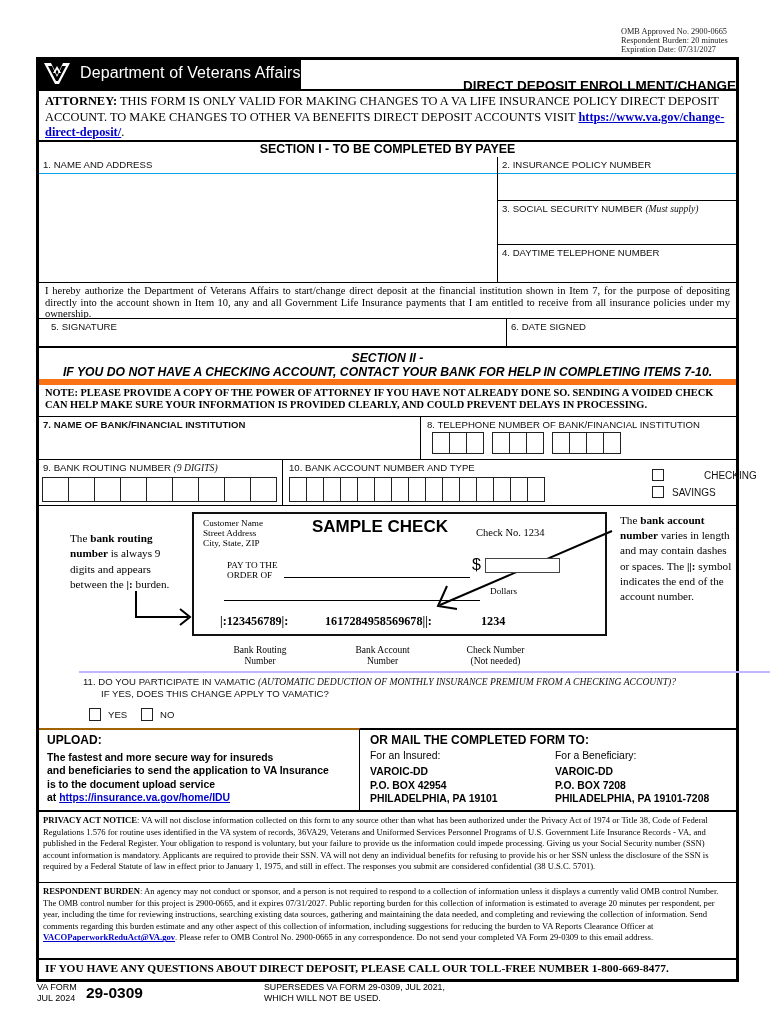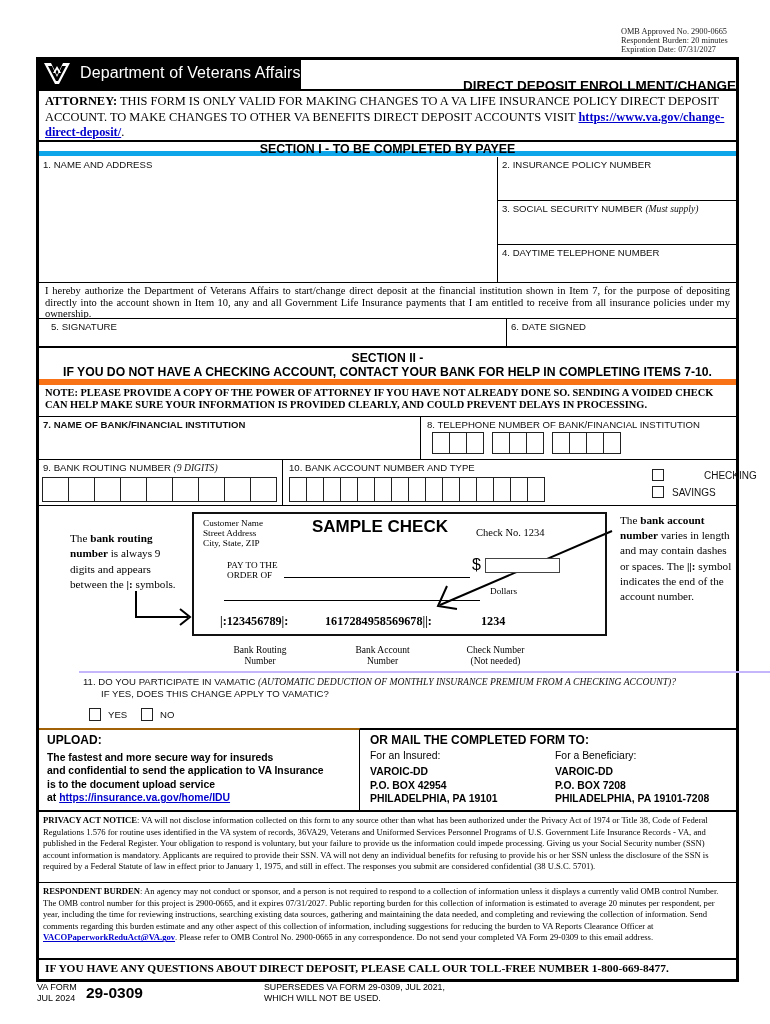--- a/index.html
+++ b/index.html
@@ -14,33 +14,33 @@
 
   .hdr-logo { left: 36px; top: 57px; width: 265px; height: 32px; background: #000; color: #fff; display: flex; align-items: center; padding-left: 6px; }
   .hdr-logo .seal { width: 30px; height: 26px; margin-right: 8px; }
   .hdr-logo .dept { font-size: 16px; font-weight: 400; letter-spacing: 0.1px; }
   .hdr-title { left: 301px; top: 60px; width: 435px; height: 28px; text-align: right; font-size: 13.5px; font-weight: bold; line-height: 28px; margin-top: 12px; }
 
   .important { left: 39px; top: 89px; width: 697px; height: 51px; border-top: 2px solid #000; padding: 3px 6px; font-size: 12.4px; line-height: 15.5px; }
   .important b { font-weight: bold; }
   a.link { color: #0000cc; text-decoration: underline; font-weight: bold; }
 
-  .sect-title { left: 39px; top: 140px; width: 697px; height: 16px; border-top: 2px solid #000; border-bottom: 5px solid #0ea5e9; text-align: center; font-weight: bold; font-size: 12.4px; line-height: 15px; }
+  .sect-title { left: 39px; top: 140px; width: 697px; height: 34px; border-top: 2px solid #000; border-bottom: 1px solid #0ea5e9; text-align: center; font-weight: bold; font-size: 12.4px; line-height: 15px; }
 
   .lbl { font-family: "Liberation Sans", sans-serif; font-size: 9.6px; color: #111; }
   .lbl i { font-family: "Liberation Serif", serif; font-style: italic; }
   .vline { position: absolute; background: #000; }
   .hline { position: absolute; background: #000; }
 
   .field { position: absolute; }
   .field .lbl { position: absolute; left: 4px; top: 2px; white-space: nowrap; }
 
   .auth { left: 39px; top: 282px; width: 697px; height: 36px; border-top: 1px solid #000; padding: 2px 6px; font-size: 10.5px; line-height: 11.6px; text-align: justify; }
 
-  .sect2 { left: 39px; top: 346px; width: 697px; height: 32px; border-top: 2px solid #000; text-align: center; font-weight: bold; font-size: 12.2px; line-height: 14px; padding-top: 3px; }
+  .sect2 { left: 39px; top: 346px; width: 697px; height: 32px; border-top: 2px solid #000; text-align: center; font-weight: bold; font-size: 12.2px; line-height: 14px; padding-top: 3px; font-style: italic; }
   .note { left: 39px; top: 379px; width: 697px; height: 37px; border-top: 6px solid #f97316; padding: 2px 6px; font-size: 10.4px; line-height: 12px; font-weight: bold; }
 
   .box { position: absolute; border: 1.2px solid #222; background: #fff; }
 
   .check-area { left: 39px; top: 505px; width: 697px; height: 166px; border-top: 1px solid #000; }
   .lnote { font-size: 11.2px; line-height: 15.4px; }
   .lnote b { font-weight: bold; }
   .check { left: 192px; top: 512px; width: 415px; height: 124px; border: 2.5px solid #111; }
   .check .small { font-size: 9.2px; line-height: 10px; }
   .check .sample { font-family: "Liberation Sans", sans-serif; font-weight: bold; font-size: 17px; }
@@ -183,21 +183,21 @@
   </div>
 
 <div class="box" style="left:652px;top:469px;width:12px;height:12px;"></div>
 <span class="abs lbl" style="left:672px;top:470px;font-size:10px;margin-left:32px;">CHECKING</span>
 <div class="box" style="left:652px;top:486px;width:12px;height:12px;"></div>
 <span class="abs lbl" style="left:672px;top:487px;font-size:10px;">SAVINGS</span>
 
 <div class="abs check-area"></div>
 
 <div class="abs lnote" style="left:70px;top:531px;width:115px;">
-  <span>The </span><b>bank routing number</b><span> is always 9 digits and appears between the </span><b>|:</b><span> symbols.</span>
+  <span>The </span><b>bank routing number</b><span> is always 9 digits and appears between the </span><b>|:</b><span> burden.</span>
 </div>
 
 <svg class="abs" style="left:0;top:0;" width="770" height="1024">
   <g fill="none" stroke="#000" stroke-width="2">
     <polyline points="136,591 136,617 188,617"></polyline>
     <polyline points="180,609 190,617 180,625"></polyline>
   </g>
   <g fill="none" stroke="#000" stroke-width="2">
     <line x1="612" y1="531" x2="440" y2="605"></line>
     <polyline points="447,586 438,606 457,609"></polyline>
@@ -248,21 +248,21 @@
   <div class="lbl" style="position:absolute;left:22px;top:15px;">IF YES, DOES THIS CHANGE APPLY TO VAMATIC?</div>
   <div class="box" style="left:10px;top:35px;width:12px;height:13px;"></div>
   <span class="lbl" style="position:absolute;left:29px;top:36px;">YES</span>
   <div class="box" style="left:62px;top:35px;width:12px;height:13px;"></div>
   <span class="lbl" style="position:absolute;left:81px;top:36px;">NO</span>
 </div>
 
 <div class="abs upload">
   <div class="up-h">UPLOAD:</div>
   <div class="up-t">The fastest and more secure way for insureds</div>
-  <div class="up-t">and confidential to send the application to VA Insurance</div>
+  <div class="up-t">and beneficiaries to send the application to VA Insurance</div>
   <div class="up-t">is to the document upload service</div>
   <div class="up-t"><span>at </span><a class="link sans" href="#">https://insurance.va.gov/home/IDU</a></div>
 </div>
 <div class="abs mail">
   <div class="up-h">OR MAIL THE COMPLETED FORM TO:</div>
   <div style="position:absolute;left:10px;top:19px;">
     <div class="up-t" style="font-weight:normal;margin-bottom:3px;">For an Insured:</div>
     <div class="up-t">VAROIC-DD</div>
     <div class="up-t">P.O. BOX 42954</div>
     <div class="up-t">PHILADELPHIA, PA 19101</div>

